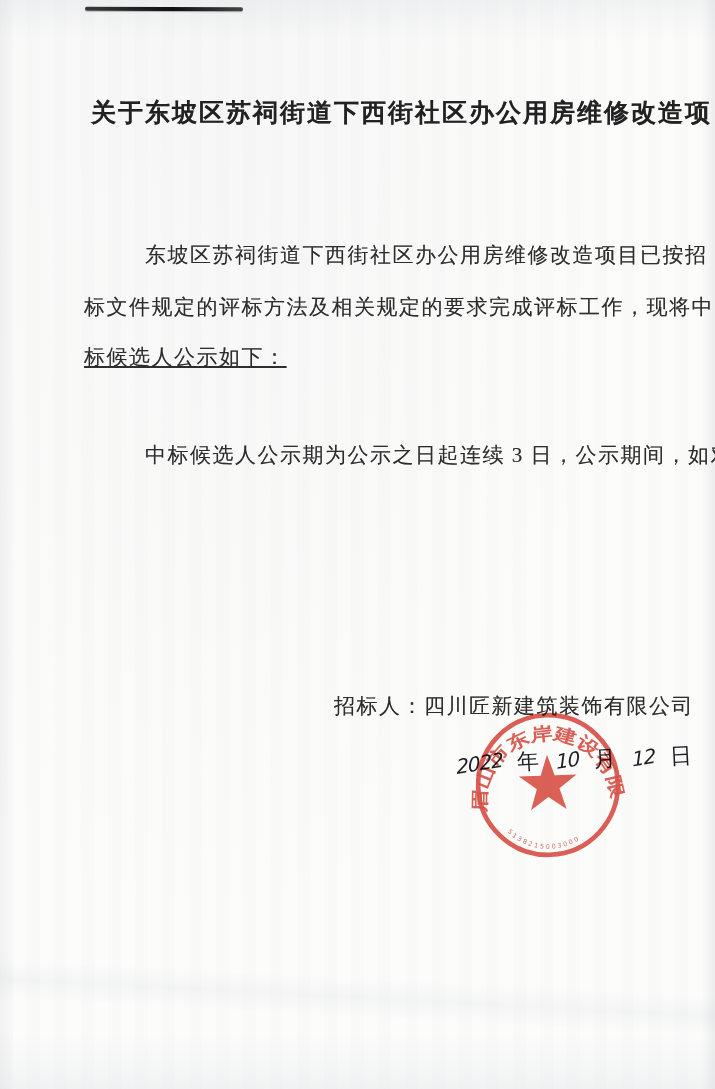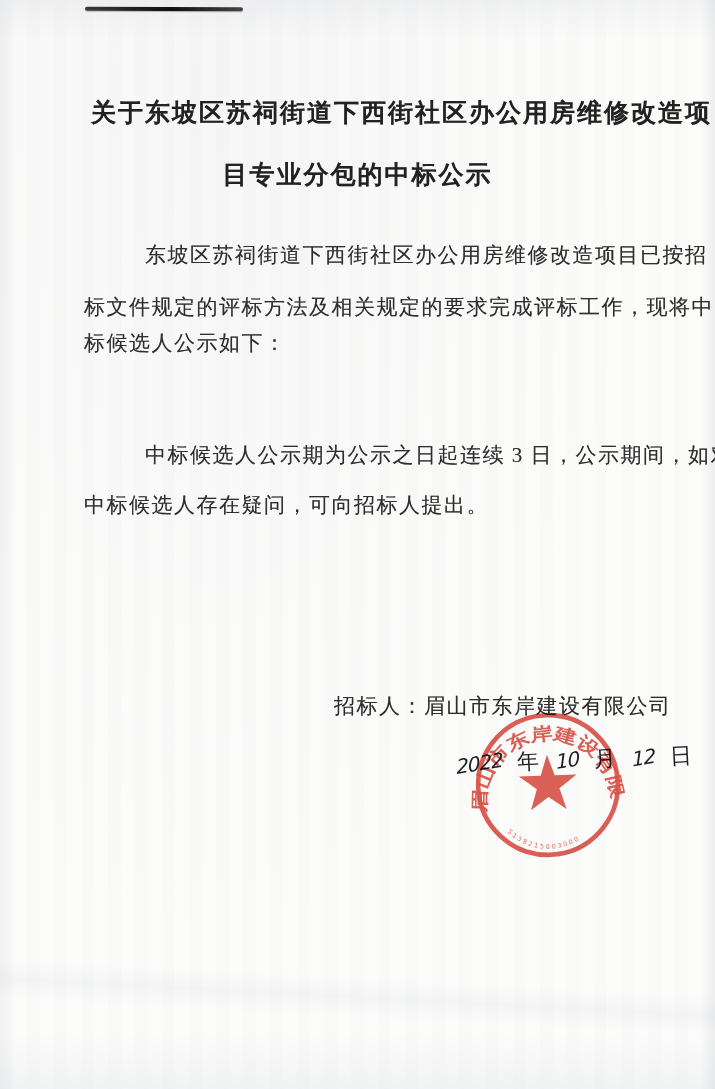--- a/index.html
+++ b/index.html
@@ -31,21 +31,21 @@
     font-size:25px;font-weight:600;letter-spacing:2px;color:#222;
     text-shadow:0 0 .5px rgba(30,30,30,.45);
     white-space:nowrap;
   }
   .t1{top:96px;margin-left:44px;} .t2{top:158px;}
   .body-line{
     position:absolute;font-size:21px;color:#2e2e2e;letter-spacing:1.5px;
     white-space:nowrap;text-shadow:0 0 .5px rgba(40,40,40,.4);
   }
   .indent{left:145px;} .flush{left:84px;}
-  .b1{top:241px;} .b2{top:293px;} .b3{top:329px;}
+  .b1{top:241px;} .b2{top:293px;} .b3{top:343px;text-decoration:underline;}
   .b4{top:391px;} .b5{top:441px;} .b6{top:491px;}
   .contact{top:595px;}
   .bidder{position:absolute;left:334px;top:692px;font-size:21px;color:#2d2d2d;
     letter-spacing:1.5px;white-space:nowrap;text-shadow:0 0 .5px rgba(40,40,40,.4);z-index:3;}
   .date-line{
     position:absolute;left:452px;top:745px;z-index:4;
     font-size:22px;color:#1f2023;white-space:nowrap;
     transform:rotate(-2deg);letter-spacing:2px;
   }
   .date-line .num{
@@ -61,29 +61,27 @@
   }
 </style>
 </head>
 <body>
 
 <div class="page">
 
   <div class="scan-mark"></div>
 
   <div class="title-line t1">关于东坡区苏祠街道下西街社区办公用房维修改造项</div>
-  <div class="title-line t2">目专业分包的中标公示</div>
 
   <div class="body-line flush b2">标文件规定的评标方法及相关规定的要求完成评标工作，现将中</div>
   <div class="body-line indent b1">东坡区苏祠街道下西街社区办公用房维修改造项目已按招</div>
   <div class="body-line flush b3">标候选人公示如下：</div>
   <div class="body-line indent b5">中标候选人公示期为公示之日起连续 3 日，公示期间，如对</div>
-  <div class="body-line flush b6">中标候选人存在疑问，可向招标人提出。</div>
 
-  <div class="bidder">招标人：眉山市东岸建设有限公司</div>
+  <div class="bidder">招标人：四川匠新建筑装饰有限公司</div>
 
   <div class="date-line">
     <span class="num">2022</span>
     <span class="unit">年</span>
     <span class="num">10</span>
     <span class="unit">月</span>
     <span class="num">12</span>
     <span class="unit">日</span>
   </div>
 

